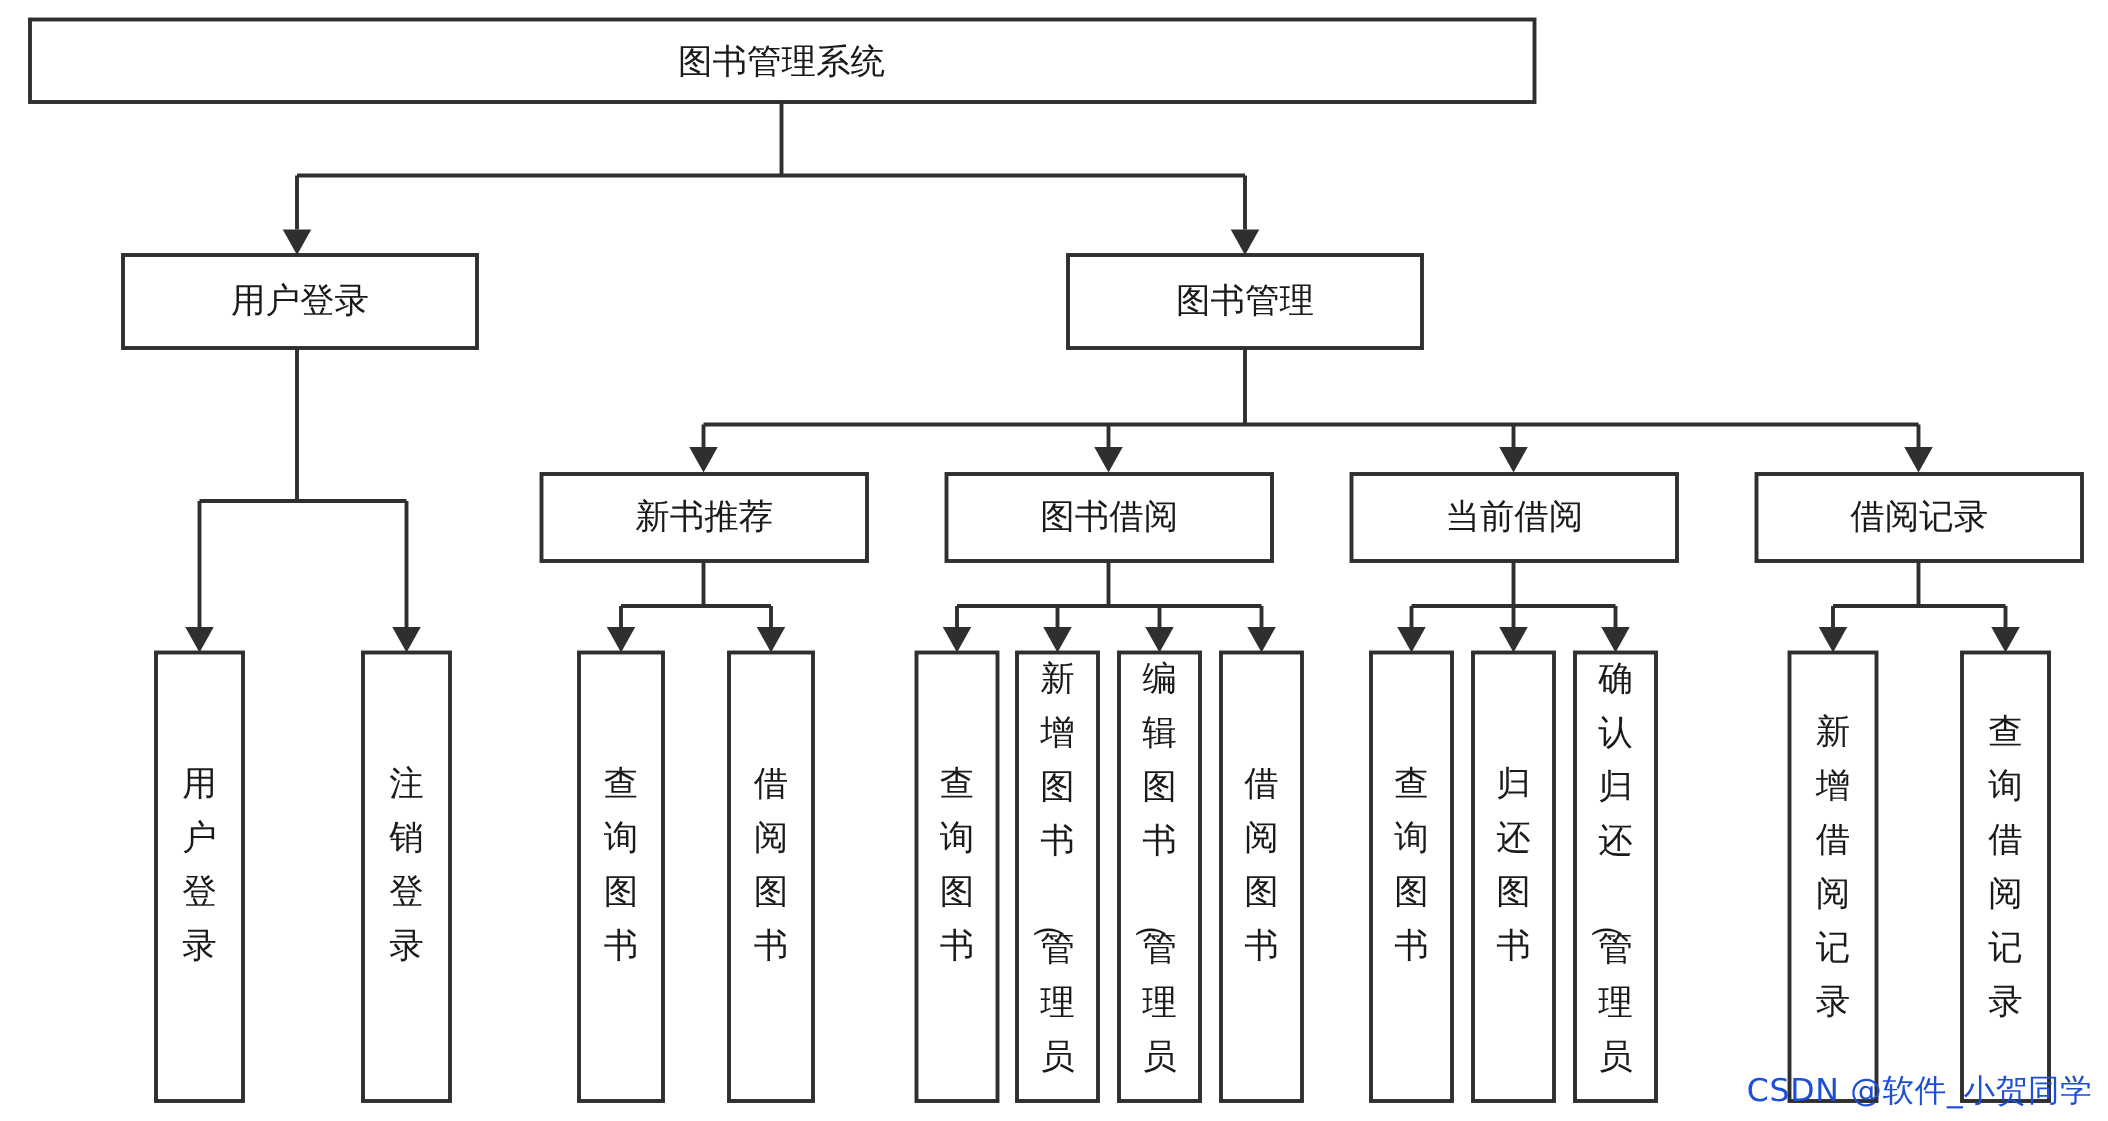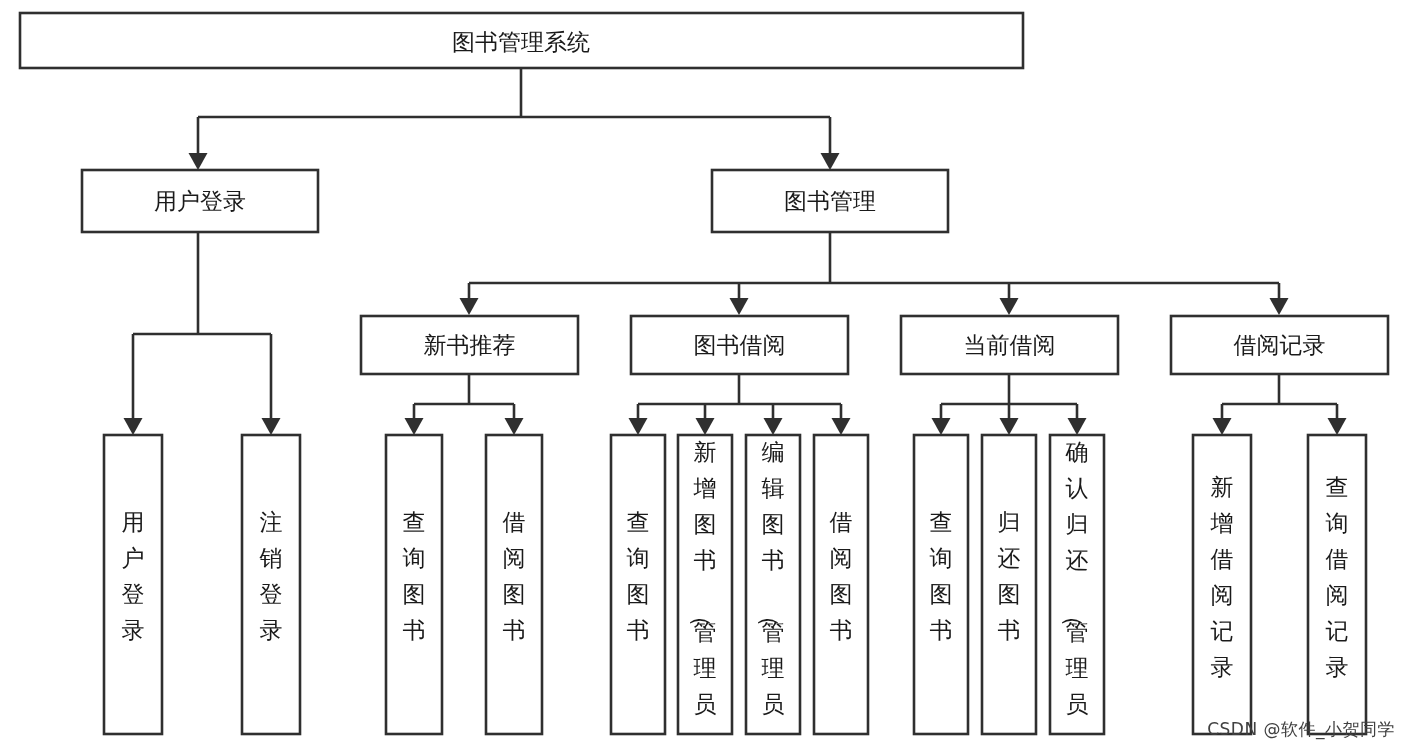--- a/index.html
+++ b/index.html
@@ -48,22 +48,22 @@
   }
   .arrow-head {
     fill: #2f2f2f;
     stroke: none;
   }
   .watermark {
     position: absolute;
     right: 10px;
     bottom: 6px;
     font-family: "DejaVu Sans", "Liberation Sans", sans-serif;
-    font-size: 17px;
-    color: #404040;
+    font-size: 21px;
+    color: #1d4ed8;
     letter-spacing: 0.5px;
     white-space: nowrap;
     pointer-events: none;
     user-select: none;
   }
 </style>
 </head>
 <body>
 
 <div id="canvas-wrap">

